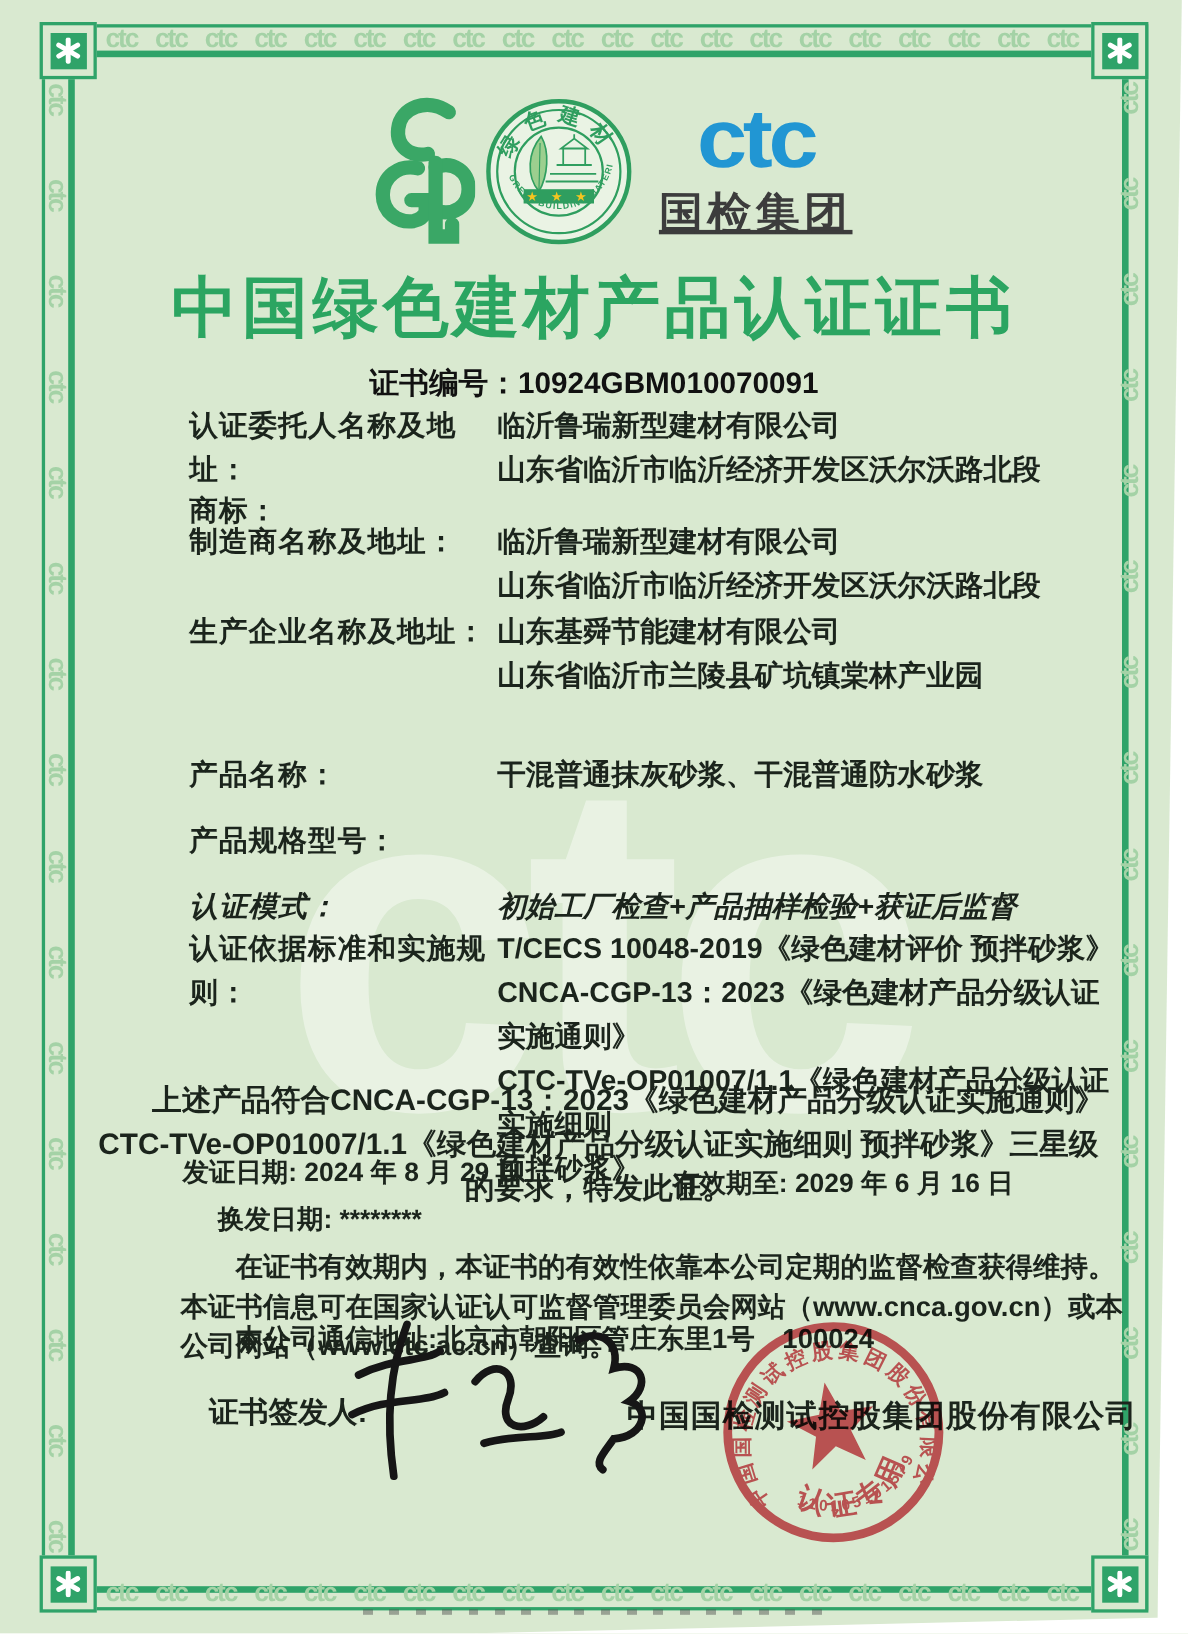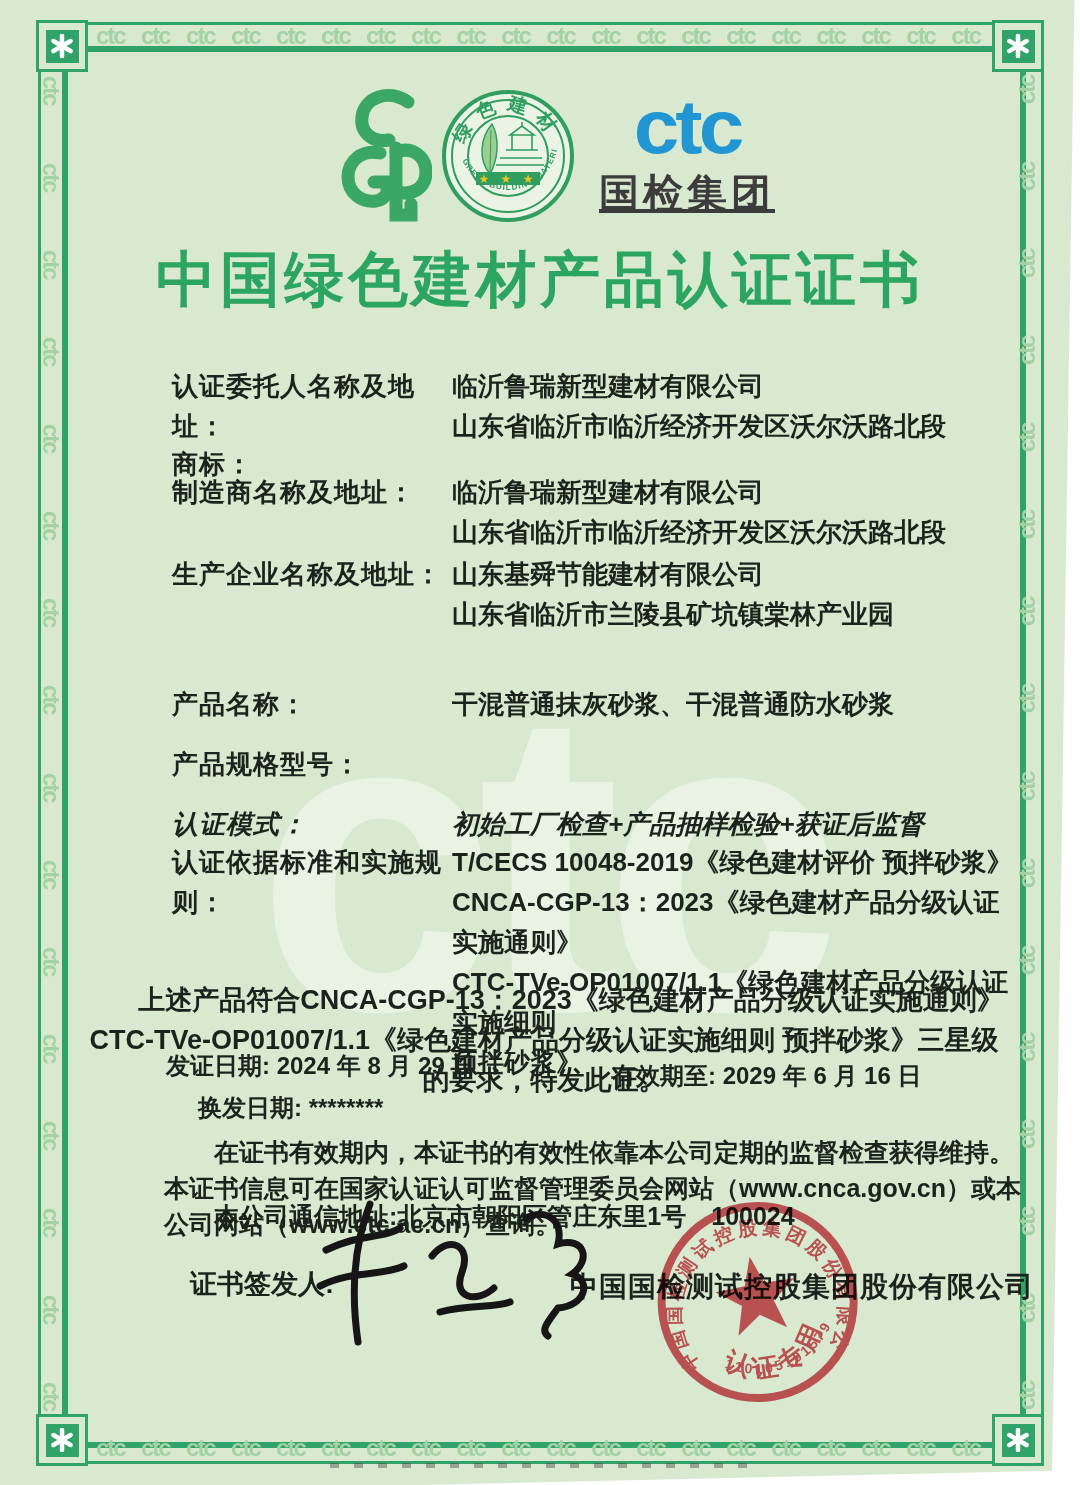--- a/index.html
+++ b/index.html
@@ -238,20 +238,23 @@
       <text x="68" y="95" text-anchor="middle" font-size="12" fill="#f4c520" letter-spacing="4">★ ★ ★</text>
     </svg>
   </div>
 
   <div class="logo-ctc">
     <div class="ctc-word">ctc</div>
     <div class="ctc-name">国检集团</div>
   </div>
 
   <div class="title">中国绿色建材产品认证证书</div>
+  <div class="certno">
+    <span>证书编号：</span><span>10924GBM010070091</span>
+  </div>
 
   <div class="row r1">
     <div class="lab">认证委托人名称及地址：</div>
     <div class="val">
         <div>临沂鲁瑞新型建材有限公司</div>
         <div>山东省临沂市临沂经济开发区沃尔沃路北段</div>
       </div>
   </div>
   <div class="row r2">
     <div class="lab">商标：</div>

